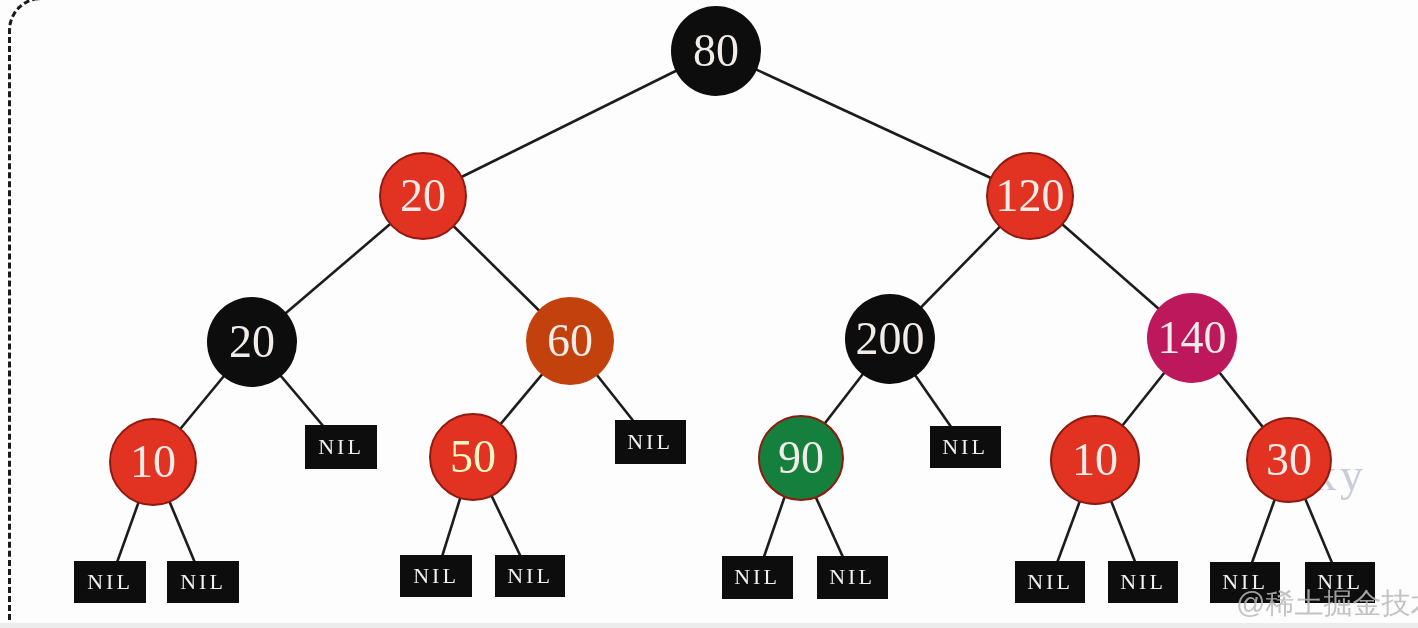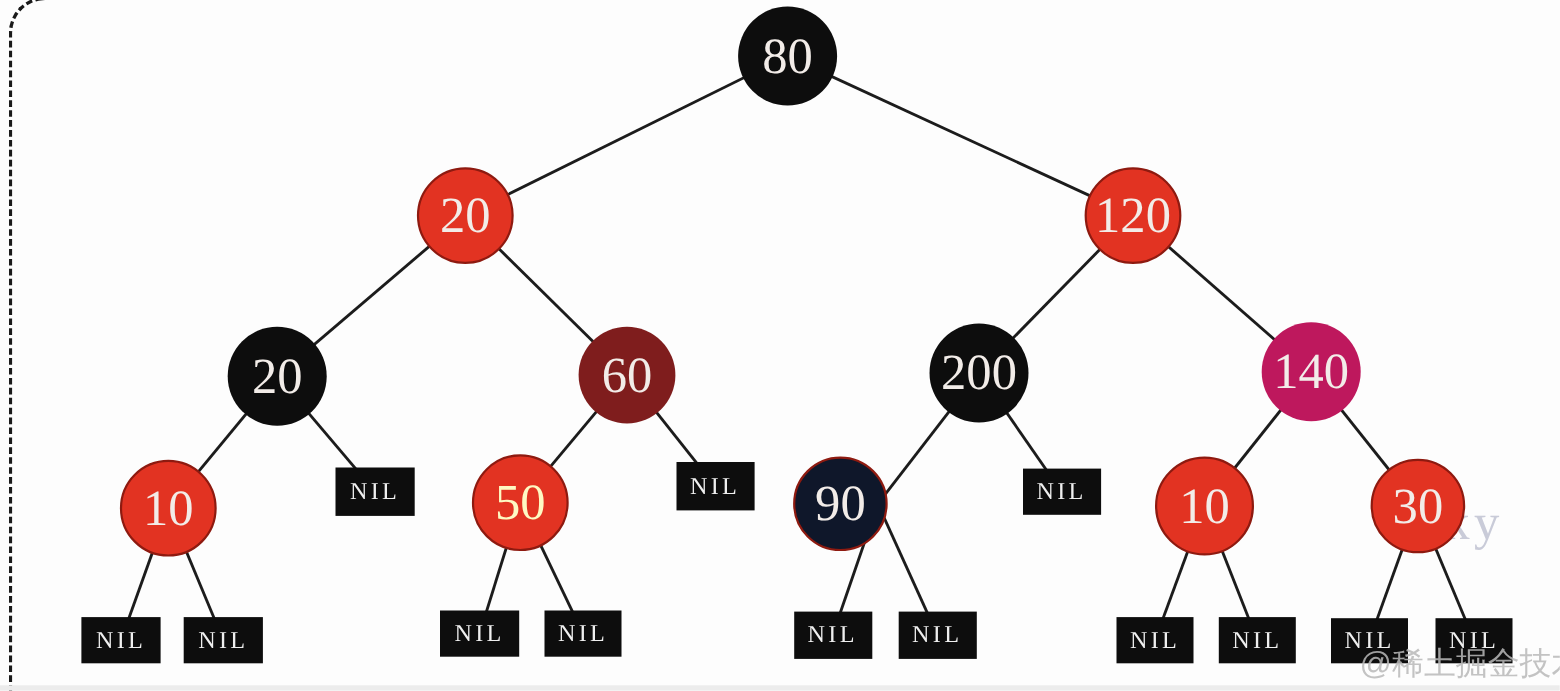--- a/index.html
+++ b/index.html
@@ -107,26 +107,26 @@
       <line x1="1095" y1="460" x2="1143" y2="582" stroke="#1c1c1c" stroke-width="2.6"></line>
       <line x1="1289" y1="460" x2="1245" y2="582" stroke="#1c1c1c" stroke-width="2.6"></line>
       <line x1="1289" y1="460" x2="1340" y2="582" stroke="#1c1c1c" stroke-width="2.6"></line>
     </svg>
   <div class="watermark-sky" style="color: rgb(201, 203, 216);">sky</div>
   <div id="nodes-layer">
       <div class="tree-node node-circle" style="left: 671px; top: 6px; width: 90px; height: 90px; background: rgb(13, 13, 13); color: rgb(242, 236, 232);">80</div>
       <div class="tree-node node-circle node-red" style="left: 379px; top: 152px; width: 88px; height: 88px; background: rgb(226, 51, 34); color: rgb(242, 236, 232); border-color: rgb(142, 26, 16);">20</div>
       <div class="tree-node node-circle node-red" style="left: 986px; top: 152px; width: 88px; height: 88px; background: rgb(226, 51, 34); color: rgb(242, 236, 232); border-color: rgb(142, 26, 16); text-align: center;">120</div>
       <div class="tree-node node-circle" style="left: 207px; top: 297px; width: 90px; height: 90px; background: rgb(13, 13, 13); color: rgb(242, 236, 232);">20</div>
-      <div class="tree-node node-circle" style="left: 526px; top: 297px; width: 88px; height: 88px; background: #7f1d1d; color: rgb(242, 236, 232); font-family: Liberation Serif, serif;">60</div>
+      <div class="tree-node node-circle" style="left: 526px; top: 297px; width: 88px; height: 88px; background: #c2410c; color: rgb(242, 236, 232); font-family: Liberation Serif, serif;">60</div>
       <div class="tree-node node-circle" style="left: 845px; top: 294px; width: 90px; height: 90px; background: rgb(13, 13, 13); color: rgb(242, 236, 232);">200</div>
       <div class="tree-node node-circle" style="left: 1147px; top: 293px; width: 90px; height: 90px; background: #be185d; color: rgb(242, 236, 232);">140</div>
       <div class="tree-node node-circle node-red" style="left: 109px; top: 418px; width: 88px; height: 88px; background: rgb(226, 51, 34); color: rgb(242, 236, 232); border-color: rgb(142, 26, 16);">10</div>
       <div class="tree-node node-circle node-red" style="left: 429px; top: 413px; width: 88px; height: 88px; background: rgb(226, 51, 34); color: #fef9c3; border-color: rgb(142, 26, 16);">50</div>
-      <div class="tree-node node-circle node-red" style="left: 721px; top: 415px; width: 86px; height: 86px; background: #0f172a; color: rgb(242, 236, 232); border-color: rgb(142, 26, 16);">90</div>
+      <div class="tree-node node-circle node-red" style="left: 758px; top: 415px; width: 86px; height: 86px; background: #15803d; color: rgb(242, 236, 232); border-color: rgb(142, 26, 16);">90</div>
       <div class="tree-node node-circle node-red" style="left: 1050px; top: 415px; width: 90px; height: 90px; background: rgb(226, 51, 34); color: rgb(242, 236, 232); border-color: rgb(142, 26, 16);">10</div>
       <div class="tree-node node-circle node-red" style="left: 1246px; top: 417px; width: 86px; height: 86px; background: rgb(226, 51, 34); color: rgb(242, 236, 232); border-color: rgb(142, 26, 16);">30</div>
       <div class="tree-node nil-box" style="left: 305px; top: 425px; width: 72px; height: 44px; background: rgb(13, 13, 13); color: rgb(239, 239, 239);">NIL</div>
       <div class="tree-node nil-box" style="left: 614.5px; top: 420px; width: 71px; height: 44px; background: rgb(13, 13, 13); color: rgb(239, 239, 239);">NIL</div>
       <div class="tree-node nil-box" style="left: 929.5px; top: 426px; width: 71px; height: 42px; background: rgb(13, 13, 13); color: rgb(239, 239, 239);">NIL</div>
       <div class="tree-node nil-box" style="left: 74px; top: 561px; width: 72px; height: 42px; background: rgb(13, 13, 13); color: rgb(239, 239, 239);">NIL</div>
       <div class="tree-node nil-box" style="left: 167px; top: 561px; width: 72px; height: 42px; background: rgb(13, 13, 13); color: rgb(239, 239, 239);">NIL</div>
       <div class="tree-node nil-box" style="left: 400px; top: 555px; width: 72px; height: 42px; background: rgb(13, 13, 13); color: rgb(239, 239, 239);">NIL</div>
       <div class="tree-node nil-box" style="left: 495px; top: 555px; width: 70px; height: 42px; background: rgb(13, 13, 13); color: rgb(239, 239, 239);">NIL</div>
       <div class="tree-node nil-box" style="left: 721.5px; top: 555.5px; width: 71px; height: 43px; background: rgb(13, 13, 13); color: rgb(239, 239, 239);">NIL</div>

